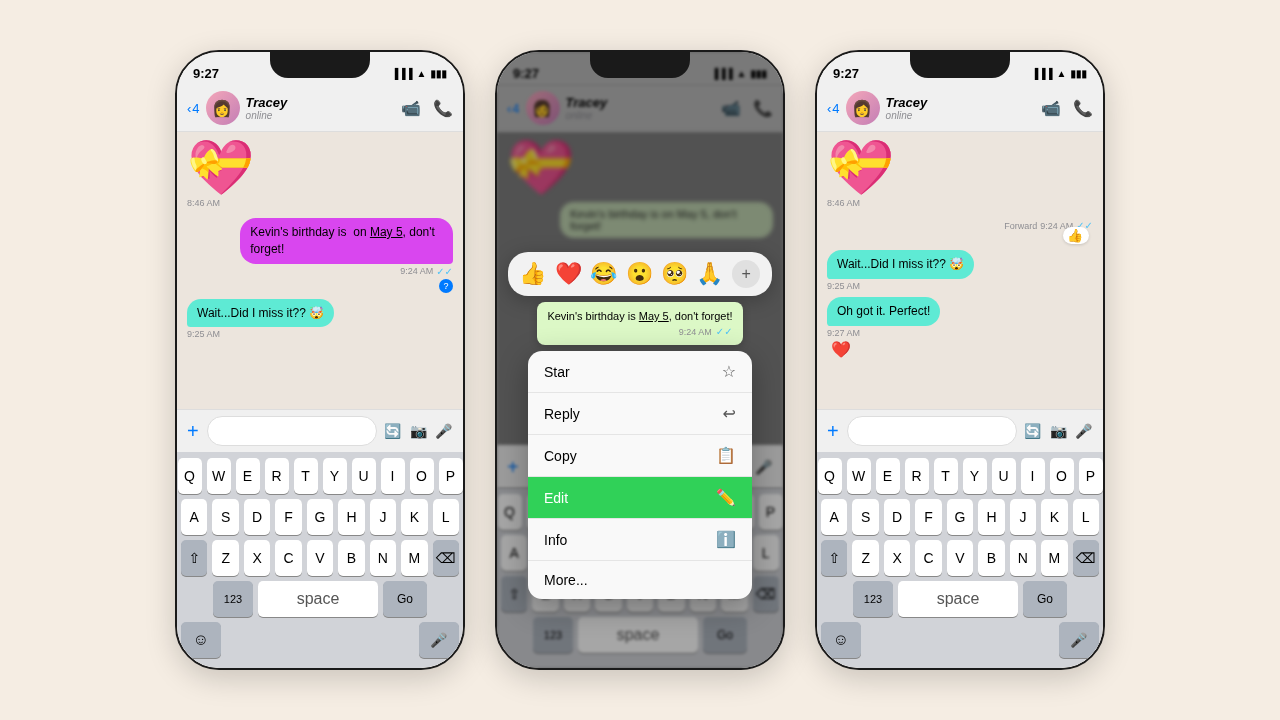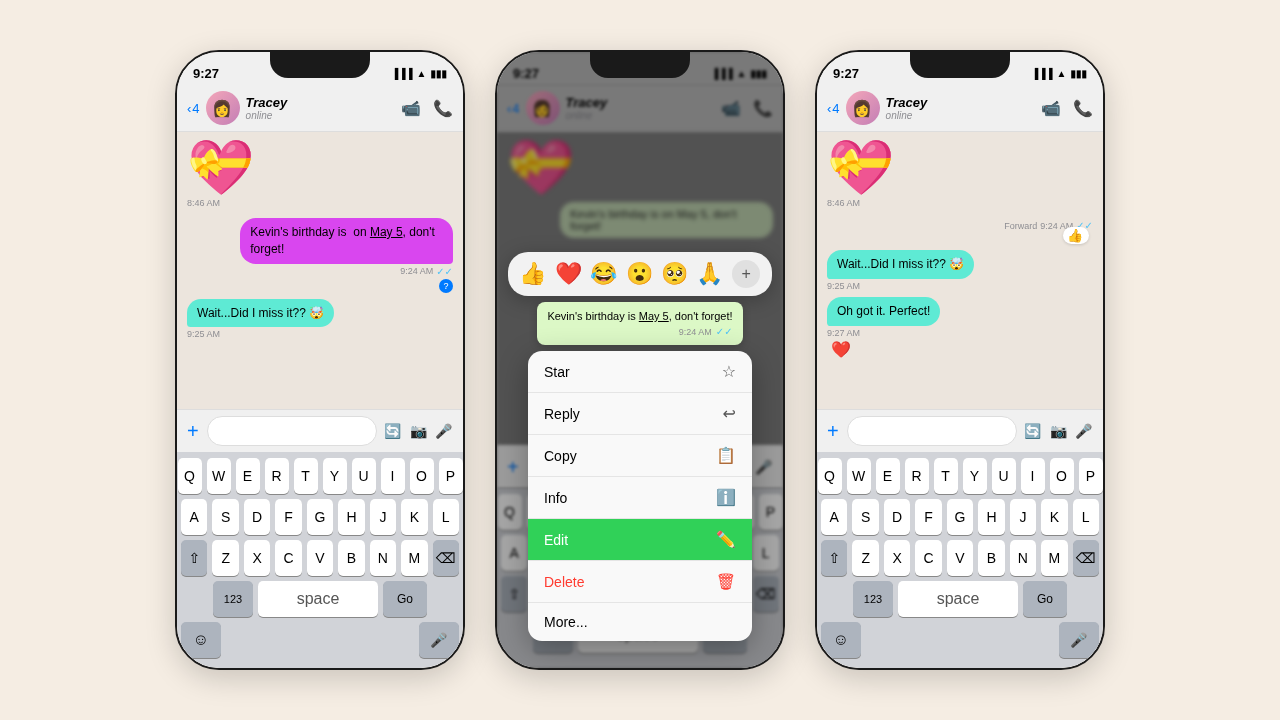--- a/index.html
+++ b/index.html
@@ -519,31 +519,27 @@
           <span class="menu-icon">☆</span>
         </div>
         <div class="menu-item">
           <span>Reply</span>
           <span class="menu-icon">↩</span>
         </div>
         <div class="menu-item">
           <span>Copy</span>
           <span class="menu-icon">📋</span>
         </div>
+        <div class="menu-item edit-active">
+          <span>Edit</span>
+          <span class="menu-icon">✏️</span>
+        </div>
         <div class="menu-item">
           <span>Info</span>
           <span class="menu-icon">ℹ️</span>
-        </div>
-        <div class="menu-item edit-active">
-          <span>Edit</span>
-          <span class="menu-icon">✏️</span>
-        </div>
-        <div class="menu-item delete">
-          <span>Delete</span>
-          <span class="menu-icon">🗑</span>
         </div>
         <div class="menu-item">
           <span>More...</span>
           <span class="menu-icon"></span>
         </div>
       </div>
     </div>
 
     <div class="input-bar" style="filter:blur(1.5px);">
       <span class="plus-btn">+</span>

